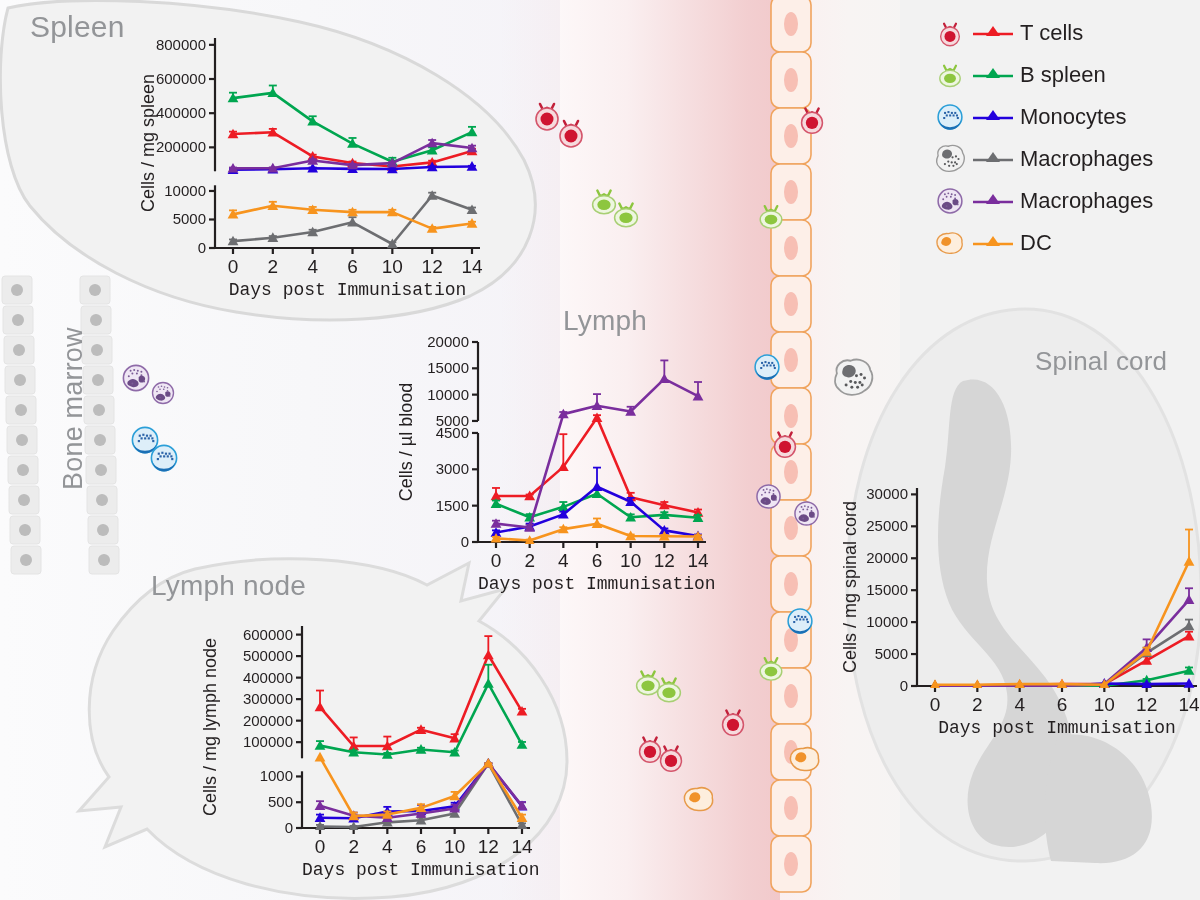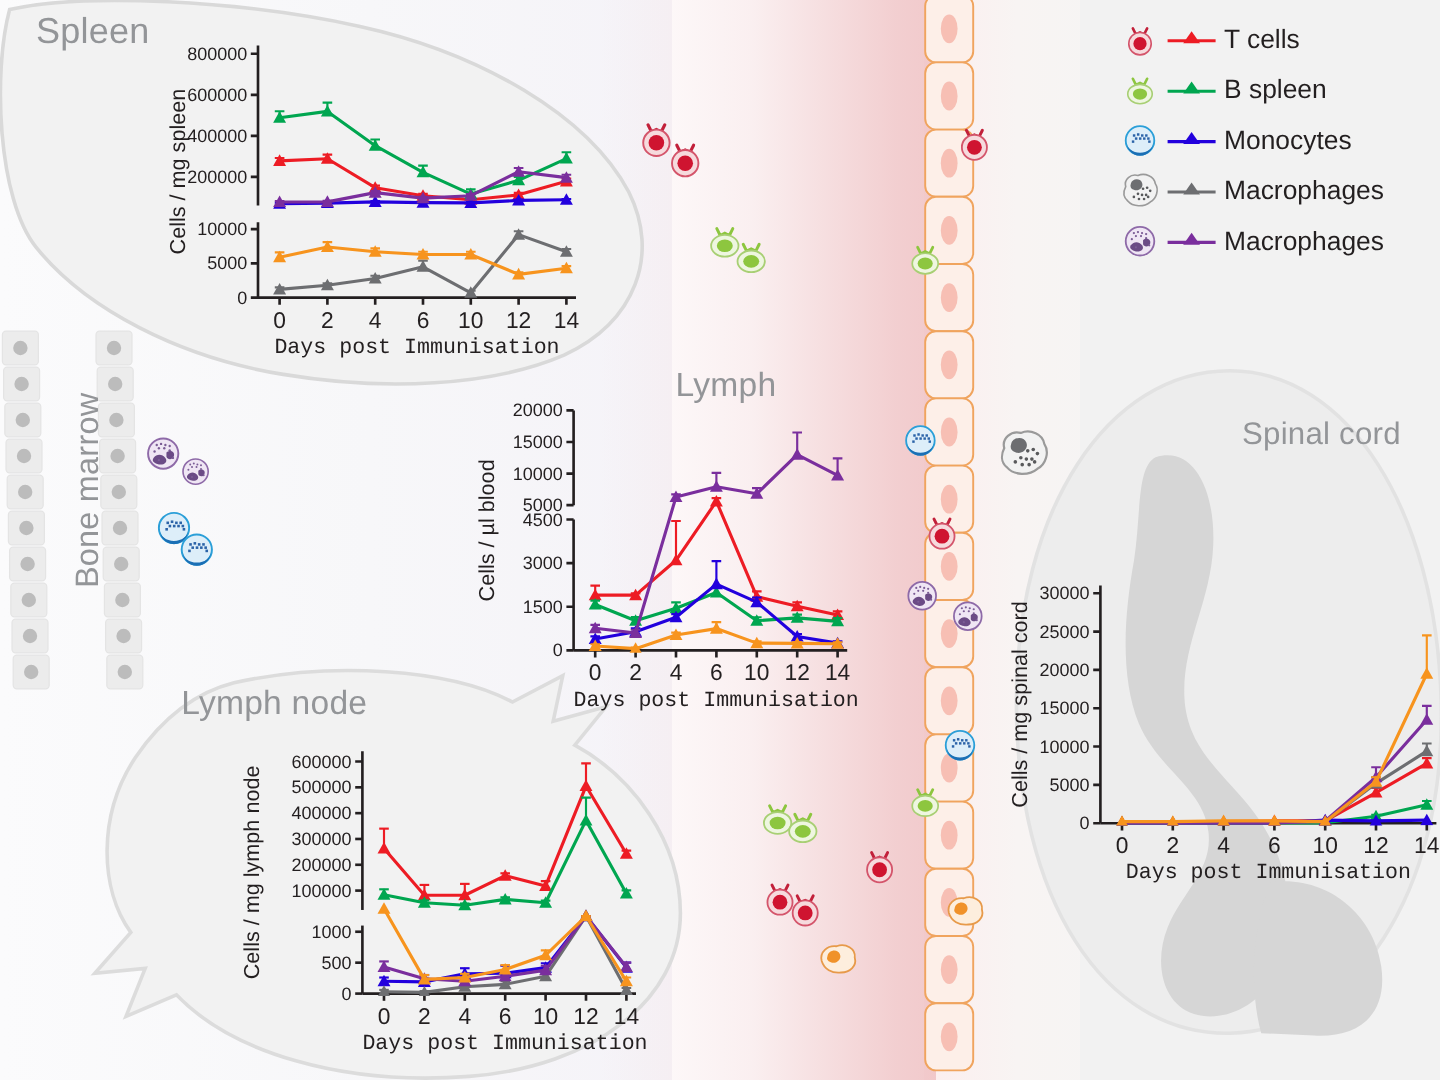--- a/index.html
+++ b/index.html
@@ -1154,15 +1154,32 @@
           </svg>
         </div>
         <div class="legend-key">
           <svg width="42" height="20" viewBox="0 0 42 20">
             <line x1="1" y1="11" x2="41" y2="11" stroke="#7A2E9D" stroke-width="2.6"></line>
             <polygon points="21,3 28,13 14,13" fill="#7A2E9D"></polygon>
           </svg>
         </div>
         <div class="legend-text">Macrophages</div>
       </div>
+      <div class="legend-row">
+        <div class="legend-icon">
+          <svg width="34" height="34" viewBox="0 0 40 40">
+            <g>
+              <path d="M5,22 C3,14 10,8 18,9 C26,6 35,11 34,19 C36,26 30,32 22,32 C14,33 7,29 5,22 Z" fill="#fdeedd" stroke="#e79a4a" stroke-width="1.6"></path>
+              <path d="M10,18 C11,12 19,11 21,16 C23,21 17,25 13,23 C10,22 9,20 10,18 Z" fill="#F0922A"></path>
+            </g>
+          </svg>
+        </div>
+        <div class="legend-key">
+          <svg width="42" height="20" viewBox="0 0 42 20">
+            <line x1="1" y1="11" x2="41" y2="11" stroke="#F7941E" stroke-width="2.6"></line>
+            <polygon points="21,3 28,13 14,13" fill="#F7941E"></polygon>
+          </svg>
+        </div>
+        <div class="legend-text">DC</div>
+      </div>
     </div>
 
 </div>
 
 </body></html>

